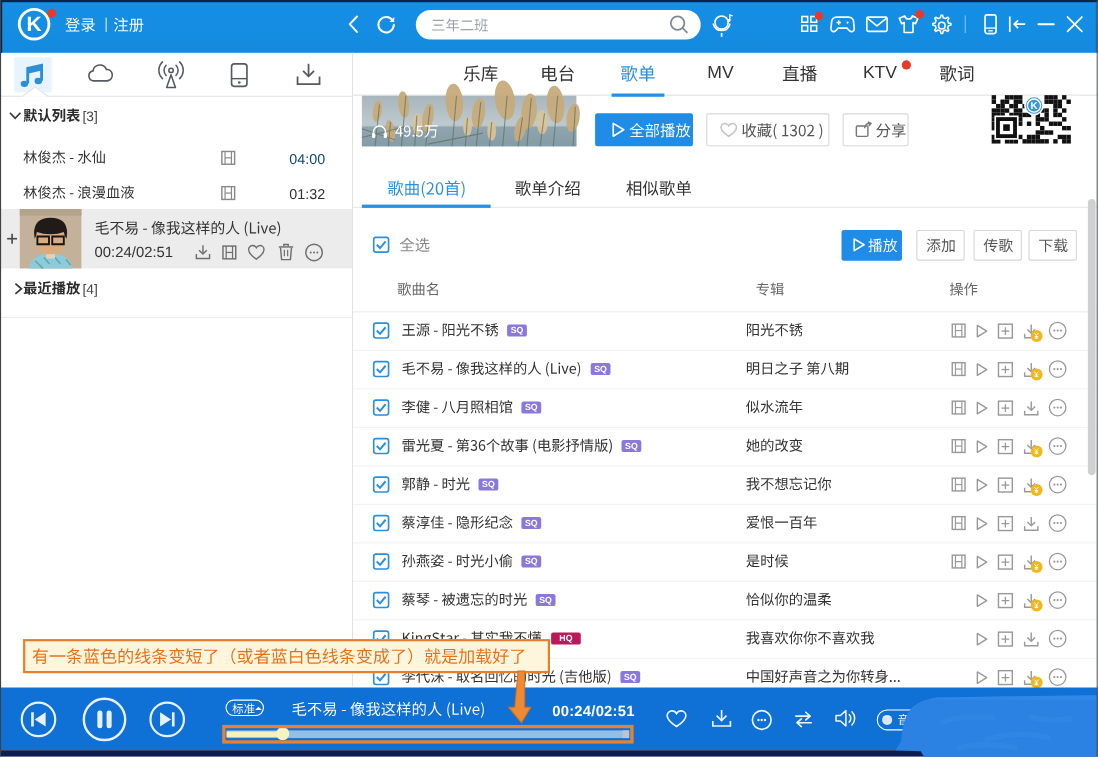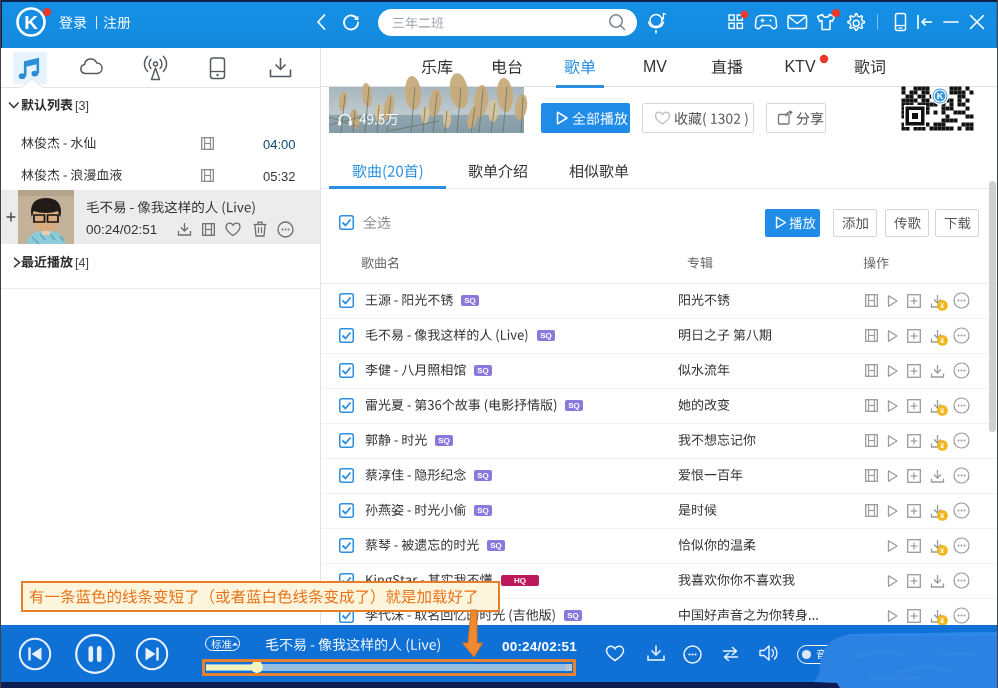--- a/index.html
+++ b/index.html
@@ -141,21 +141,21 @@
 <div style="position:absolute;left:263px;top:131px;width:300px;height:26px;display:flex;align-items:center;justify-content:flex-start;font-size:13px;color:#0c4a6e;font-weight:normal;white-space:pre">04:00</div>
 <svg style="position:absolute;left:21px;top:166.4px;overflow:visible" width="103" height="18">
     <path transform="translate(0 13.7)" d="M8.8 -10.9V-8.1H6.4V-7.2H8.6C7.9 -5.1 6.7 -3 5.5 -1.8C5.7 -1.5 6 -1.2 6.1 -0.9C7.1 -1.9 8.1 -3.6 8.8 -5.4V1H9.7V-5.4C10.3 -3.7 11.1 -2.1 11.9 -1.1C12.1 -1.4 12.4 -1.7 12.6 -1.9C11.6 -3 10.6 -5.1 10 -7.2H12.2V-8.1H9.7V-10.9ZM3 -10.9V-8.1H0.7V-7.2H2.9C2.4 -5.4 1.4 -3.4 0.4 -2.3C0.5 -2 0.8 -1.7 0.9 -1.4C1.7 -2.3 2.5 -3.8 3 -5.4V1H4V-5.7C4.5 -5 5.2 -4.1 5.5 -3.7L6.1 -4.5C5.8 -4.9 4.4 -6.5 4 -6.9V-7.2H5.8V-8.1H4V-10.9Z M21.8 -6.9C22.8 -6.2 23.9 -5.2 24.5 -4.5L25.2 -5.1C24.6 -5.7 23.4 -6.7 22.5 -7.4ZM19.4 -7.2C18.7 -6.5 17.7 -5.6 16.8 -5.1C17 -4.9 17.3 -4.6 17.4 -4.4C18.3 -5 19.4 -6 20.2 -6.9ZM19.5 -3.5H22.9C22.5 -2.7 21.8 -2.1 21.1 -1.5C20.3 -2.1 19.7 -2.7 19.3 -3.3ZM20 -5.6C19.2 -4.3 18 -3.1 16.8 -2.4C17 -2.2 17.4 -1.9 17.5 -1.7C17.9 -2 18.3 -2.3 18.7 -2.7C19.1 -2.1 19.7 -1.6 20.3 -1.1C19.2 -0.4 17.8 -0 16.5 0.2C16.6 0.4 16.9 0.8 17 1C18.5 0.7 19.9 0.3 21.1 -0.5C22.1 0.2 23.3 0.7 24.8 1C24.9 0.7 25.2 0.4 25.4 0.2C24 -0.1 22.9 -0.5 21.9 -1C22.9 -1.8 23.7 -2.7 24.2 -4L23.6 -4.3L23.4 -4.3H20.1C20.4 -4.6 20.6 -4.9 20.8 -5.3ZM17.6 -7.3C17.9 -7.4 18.5 -7.5 23.6 -7.9C23.9 -7.6 24 -7.4 24.2 -7.1L24.9 -7.6C24.4 -8.3 23.4 -9.5 22.6 -10.3L21.9 -9.9C22.2 -9.6 22.6 -9.1 23 -8.7L19 -8.4C19.7 -9 20.4 -9.8 21 -10.6L20.1 -11C19.4 -9.9 18.4 -8.9 18 -8.7C17.8 -8.4 17.5 -8.2 17.3 -8.2C17.4 -7.9 17.5 -7.5 17.6 -7.3ZM16.5 -10.9C15.8 -8.9 14.7 -7 13.4 -5.7C13.6 -5.5 13.9 -5 14 -4.8C14.4 -5.2 14.8 -5.7 15.2 -6.3V1H16.1V-7.8C16.6 -8.7 17.1 -9.7 17.5 -10.6Z M30.4 -1.7C30.7 -0.9 31 0.2 31.1 0.8L32 0.6C31.9 -0 31.6 -1.1 31.3 -1.9ZM33.1 -1.7C33.5 -0.9 33.9 0.1 34.1 0.8L35 0.5C34.9 -0.1 34.4 -1.1 34 -1.9ZM35.7 -1.8C36.4 -0.9 37.2 0.3 37.5 1L38.4 0.6C38.1 -0.1 37.3 -1.3 36.6 -2.1ZM28.3 -2.1C28 -1.1 27.4 0 26.7 0.7L27.6 1C28.3 0.3 28.9 -0.8 29.2 -1.8ZM27 -8.9V-8H31.2C30.1 -6.2 28.4 -4.6 26.6 -3.8C26.9 -3.6 27.2 -3.2 27.3 -3C29.1 -3.9 30.9 -5.7 32 -7.7V-2.7H33V-7.8C34.1 -5.8 35.9 -4 37.7 -3C37.9 -3.3 38.2 -3.7 38.4 -3.8C36.7 -4.6 34.9 -6.3 33.8 -8H38V-8.9H33V-10.9H32V-8.9Z M42.5 -3.2H45.8V-4.1H42.5Z M50.5 -10C51.2 -9.5 52.1 -8.8 52.5 -8.3L53.2 -9C52.8 -9.5 51.9 -10.1 51.2 -10.6ZM49.9 -6.4C50.7 -6 51.6 -5.4 52.1 -5L52.7 -5.7C52.2 -6.2 51.2 -6.7 50.5 -7.1ZM50.2 0.1 51 0.7C51.7 -0.5 52.4 -2 53 -3.3L52.2 -3.9C51.6 -2.5 50.8 -0.8 50.2 0.1ZM59.7 -6.4V-4.9H54.9V-6.4ZM59.7 -7.2H54.9V-8.6H59.7ZM53.9 1.1C54.2 0.9 54.6 0.8 57.4 -0.2C57.4 -0.4 57.3 -0.8 57.3 -1.1L54.9 -0.3V-4.1H56.8C57.6 -1.7 59 0.1 61.2 0.9C61.3 0.7 61.6 0.3 61.8 0.1C60.7 -0.2 59.8 -0.8 59.1 -1.6C59.8 -2 60.6 -2.6 61.2 -3.1L60.6 -3.7C60.1 -3.3 59.3 -2.7 58.6 -2.3C58.2 -2.8 57.9 -3.4 57.7 -4.1H60.6V-9.5H58C57.9 -9.9 57.6 -10.6 57.3 -11L56.4 -10.8C56.6 -10.4 56.9 -9.9 57 -9.5H53.9V-0.7C53.9 -0.1 53.6 0.2 53.4 0.4C53.6 0.5 53.9 0.9 53.9 1.1Z M72 -5.8H73.5V-4.6H72ZM69.8 -5.8H71.2V-4.6H69.8ZM67.6 -5.8H69V-4.6H67.6ZM66.8 -6.5V-4H74.4V-6.5ZM68.4 -8.5H72.8V-7.8H68.4ZM68.4 -9.9H72.8V-9.1H68.4ZM67.5 -10.5V-7.1H73.8V-10.5ZM63.5 -10C64.3 -9.5 65.4 -8.9 65.9 -8.4L66.5 -9.2C66 -9.6 64.9 -10.2 64.1 -10.7ZM62.9 -6.4C63.7 -6 64.7 -5.3 65.2 -4.8L65.8 -5.6C65.3 -6 64.3 -6.7 63.5 -7.1ZM63.2 0.1 64 0.8C64.7 -0.4 65.5 -1.9 66.2 -3.2L65.4 -3.8C64.7 -2.4 63.8 -0.8 63.2 0.1ZM72.5 -2.5C72 -1.9 71.3 -1.5 70.5 -1.1C69.7 -1.5 69 -2 68.5 -2.5ZM66.5 -3.3V-2.5H67.4C68 -1.8 68.7 -1.2 69.5 -0.7C68.4 -0.2 67.1 0.1 65.8 0.2C66 0.4 66.2 0.8 66.3 1.1C67.7 0.8 69.2 0.5 70.5 -0.1C71.6 0.4 72.9 0.8 74.2 1C74.4 0.8 74.6 0.4 74.8 0.2C73.6 0 72.5 -0.2 71.5 -0.6C72.6 -1.2 73.4 -2 74 -3L73.4 -3.4L73.2 -3.3Z M77.2 -8.4V-0.6H75.9V0.3H87.8V-0.6H86.6V-8.4H81.2C81.5 -9.1 81.9 -9.9 82.2 -10.6L81.1 -10.9C80.9 -10.2 80.5 -9.1 80.1 -8.4ZM78.1 -0.6V-7.4H80V-0.6ZM80.9 -0.6V-7.4H82.8V-0.6ZM83.7 -0.6V-7.4H85.6V-0.6Z M96.7 -5.2C97.1 -4.8 97.7 -4.1 97.9 -3.7L98.4 -4.2C98.2 -4.6 97.7 -5.2 97.2 -5.6ZM89.5 -10C90.2 -9.5 91 -8.7 91.3 -8.2L92 -8.8C91.6 -9.3 90.8 -10 90.2 -10.5ZM88.9 -6.5C89.6 -6 90.4 -5.3 90.8 -4.8L91.4 -5.5C91 -6 90.2 -6.6 89.5 -7.1ZM89.2 0.1 90 0.7C90.5 -0.5 91.1 -2.1 91.6 -3.4L90.8 -3.9C90.3 -2.5 89.6 -0.9 89.2 0.1ZM95.6 -10.7C95.8 -10.3 96 -9.9 96.2 -9.5H92.2V-8.6H100.8V-9.5H97.2C97 -9.9 96.8 -10.5 96.5 -11ZM96.6 -6H99.3C99 -4.6 98.4 -3.4 97.6 -2.4C97 -3.2 96.5 -4.2 96.1 -5.2C96.3 -5.5 96.4 -5.7 96.6 -6ZM96.6 -8.4C96.1 -6.9 95.2 -5 94 -3.9C94.2 -3.7 94.5 -3.4 94.7 -3.2C95 -3.6 95.3 -4 95.6 -4.4C96 -3.4 96.5 -2.5 97 -1.7C96.2 -0.8 95.2 -0.1 94.2 0.3C94.4 0.5 94.6 0.8 94.8 1C95.8 0.6 96.8 -0.1 97.6 -1C98.4 -0.1 99.2 0.5 100.2 1C100.4 0.8 100.7 0.4 100.9 0.2C99.9 -0.2 99 -0.8 98.2 -1.7C99.2 -2.9 100 -4.5 100.4 -6.6L99.8 -6.8L99.6 -6.8H96.9C97.1 -7.2 97.3 -7.7 97.5 -8.1ZM93.9 -8.4C93.5 -7 92.5 -5.2 91.5 -4.1C91.7 -4 92 -3.7 92.1 -3.5C92.4 -3.8 92.8 -4.3 93.1 -4.7V1H93.9V-6.1C94.3 -6.8 94.6 -7.5 94.8 -8.1Z" fill="#333"></path>
   </svg>
 <svg style="position:absolute;left:200.5px;top:169.0px;overflow:visible" width="13" height="13" viewBox="0 0 13 13">
     <rect x="0.7" y="0.7" width="11.6" height="11.6" fill="none" stroke="#8a8a8a" stroke-width="1.3"></rect>
     <line x1="3.6" y1="0.7" x2="3.6" y2="12.3" stroke="#8a8a8a" stroke-width="1.1"></line>
     <line x1="9.4" y1="0.7" x2="9.4" y2="12.3" stroke="#8a8a8a" stroke-width="1.1"></line>
     <line x1="3.6" y1="6.5" x2="9.4" y2="6.5" stroke="#8a8a8a" stroke-width="1.1"></line>
   </svg>
-<div style="position:absolute;left:263px;top:163px;width:300px;height:26px;display:flex;align-items:center;justify-content:flex-start;font-size:13px;color:#333;font-weight:normal;white-space:pre">05:32</div>
+<div style="position:absolute;left:263px;top:163px;width:300px;height:26px;display:flex;align-items:center;justify-content:flex-start;font-size:13px;color:#333;font-weight:normal;white-space:pre">01:32</div>
 <div style="position:absolute;left:0px;top:190px;width:320px;height:54px;background:#ececec"></div>
 <svg style="position:absolute;left:5px;top:211px;overflow:visible" width="12" height="12" viewBox="0 0 12 12">
     <line x1="6" y1="1.5" x2="6" y2="10.5" stroke="#4a4a4a" stroke-width="1.5"></line>
     <line x1="1.5" y1="6" x2="10.5" y2="6" stroke="#4a4a4a" stroke-width="1.5"></line>
   </svg>
 <svg style="position:absolute;left:18px;top:190px;overflow:visible" width="56" height="54" viewBox="0 0 56 54">
     <rect width="56" height="54" fill="#c3b299"></rect>
     <rect x="0" y="0" width="56" height="6" fill="#b5a48c"></rect>
     <path d="M15 26 q-1-16 13-16 q14 0 13 16 l-1 8 q-2.5 9-12 9 q-9.5 0-12-9 Z" fill="#d8ab80"></path>
     <path d="M13 22 q0-14 15-14 q15 0 15 14 l-0.5 5 q-2-2-2.5-6 q-5 2-12 2 q-7 0-12.5-2 q-0.5 4-2 6 Z" fill="#201b16"></path>
@@ -778,21 +778,21 @@
     <circle cx="11.5" cy="8.5" r="1.0" fill="#9a9a9a"></circle>
   </svg>
 <div style="position:absolute;left:321px;top:598px;width:677px;height:1px;background:#f2f2f2"></div>
 <svg style="position:absolute;left:339px;top:573.0px;overflow:visible" width="15" height="15" viewBox="0 0 15 15">
     <rect x="0.75" y="0.75" width="13.5" height="13.5" rx="2" fill="#fff" stroke="#2a8fe0" stroke-width="1.5"></rect>
     <path d="M3.5 7.5 L6.5 10.5 L11.5 4.5" fill="none" stroke="#2a8fe0" stroke-width="1.8"></path>
   </svg>
 <svg style="position:absolute;left:365px;top:571.4px;overflow:visible" width="129" height="18">
     <path transform="translate(0 13.7)" d="M1.3 0H2.5V-3L4.1 -5L7 0H8.3L4.9 -5.9L7.9 -9.5H6.5L2.5 -4.7H2.5V-9.5H1.3Z M9.6 0H10.8V-7.1H9.6ZM10.2 -8.5C10.7 -8.5 11 -8.8 11 -9.3C11 -9.8 10.7 -10.1 10.2 -10.1C9.7 -10.1 9.4 -9.8 9.4 -9.3C9.4 -8.8 9.7 -8.5 10.2 -8.5Z M13.2 0H14.4V-5.1C15.1 -5.8 15.6 -6.2 16.3 -6.2C17.2 -6.2 17.6 -5.6 17.6 -4.3V0H18.8V-4.5C18.8 -6.3 18.1 -7.2 16.7 -7.2C15.7 -7.2 14.9 -6.7 14.3 -6H14.3L14.1 -7.1H13.2Z M23.5 3.2C25.7 3.2 27.1 2.1 27.1 0.8C27.1 -0.4 26.2 -0.9 24.6 -0.9H23.2C22.3 -0.9 22 -1.2 22 -1.6C22 -2 22.2 -2.3 22.4 -2.5C22.7 -2.3 23.1 -2.2 23.5 -2.2C24.9 -2.2 26.1 -3.2 26.1 -4.7C26.1 -5.3 25.8 -5.8 25.5 -6.1H26.9V-7.1H24.5C24.2 -7.2 23.9 -7.2 23.5 -7.2C22 -7.2 20.8 -6.3 20.8 -4.7C20.8 -3.9 21.3 -3.2 21.7 -2.8V-2.8C21.4 -2.5 21 -2 21 -1.5C21 -0.9 21.2 -0.5 21.6 -0.3V-0.2C20.9 0.2 20.6 0.8 20.6 1.4C20.6 2.6 21.8 3.2 23.5 3.2ZM23.5 -3C22.7 -3 22 -3.7 22 -4.7C22 -5.8 22.6 -6.4 23.5 -6.4C24.3 -6.4 25 -5.8 25 -4.7C25 -3.7 24.3 -3 23.5 -3ZM23.6 2.4C22.4 2.4 21.6 1.9 21.6 1.2C21.6 0.8 21.8 0.4 22.3 0C22.6 0.1 23 0.1 23.2 0.1H24.5C25.4 0.1 25.9 0.3 25.9 1C25.9 1.7 25 2.4 23.6 2.4Z M31.2 0.2C33.2 0.2 34.4 -1 34.4 -2.5C34.4 -4 33.6 -4.6 32.5 -5.1L31.1 -5.7C30.4 -6 29.5 -6.3 29.5 -7.3C29.5 -8.1 30.2 -8.6 31.3 -8.6C32.2 -8.6 32.9 -8.3 33.5 -7.8L34.1 -8.5C33.4 -9.2 32.4 -9.7 31.3 -9.7C29.6 -9.7 28.3 -8.6 28.3 -7.2C28.3 -5.8 29.4 -5.1 30.2 -4.7L31.6 -4.1C32.5 -3.7 33.2 -3.4 33.2 -2.4C33.2 -1.5 32.5 -0.9 31.2 -0.9C30.2 -0.9 29.2 -1.4 28.6 -2.1L27.9 -1.2C28.7 -0.4 29.8 0.2 31.2 0.2Z M38.4 0.2C38.8 0.2 39.3 0 39.7 -0.1L39.5 -1C39.2 -0.9 38.9 -0.8 38.7 -0.8C37.8 -0.8 37.6 -1.3 37.6 -2.1V-6.1H39.5V-7.1H37.6V-9H36.6L36.5 -7.1L35.3 -7V-6.1H36.4V-2.2C36.4 -0.8 36.9 0.2 38.4 0.2Z M42.7 0.2C43.6 0.2 44.4 -0.3 45 -0.8H45.1L45.2 0H46.2V-4.3C46.2 -6.1 45.4 -7.2 43.7 -7.2C42.6 -7.2 41.6 -6.7 41 -6.3L41.4 -5.5C42 -5.9 42.7 -6.3 43.5 -6.3C44.7 -6.3 45 -5.4 45 -4.5C42 -4.1 40.7 -3.4 40.7 -1.8C40.7 -0.6 41.5 0.2 42.7 0.2ZM43 -0.8C42.3 -0.8 41.8 -1.1 41.8 -1.9C41.8 -2.8 42.6 -3.4 45 -3.7V-1.7C44.3 -1.1 43.7 -0.8 43 -0.8Z M48.4 0H49.6V-4.5C50.1 -5.7 50.8 -6.2 51.4 -6.2C51.7 -6.2 51.8 -6.1 52.1 -6.1L52.3 -7.1C52.1 -7.2 51.8 -7.2 51.5 -7.2C50.7 -7.2 50 -6.7 49.5 -5.8H49.5L49.4 -7.1H48.4Z M55.8 -3.2H59.1V-4.1H55.8Z M70 -0.8C71.6 -0.3 73.1 0.4 74 1L74.9 0.3C73.9 -0.2 72.2 -0.9 70.7 -1.5ZM67.3 -1.5C66.4 -0.9 64.6 -0.1 63.2 0.3C63.4 0.5 63.7 0.8 63.8 1C65.2 0.6 67 -0.2 68.1 -0.9ZM71.5 -10.9V-9.4H66.7V-10.9H65.7V-9.4H63.7V-8.5H65.7V-2.7H63.3V-1.8H74.9V-2.7H72.5V-8.5H74.6V-9.4H72.5V-10.9ZM66.7 -2.7V-4.1H71.5V-2.7ZM66.7 -8.5H71.5V-7.2H66.7ZM66.7 -6.3H71.5V-4.9H66.7Z M82.6 -1.4C84.3 -0.7 86 0.2 87.1 1L87.7 0.2C86.6 -0.6 84.8 -1.5 83 -2.1ZM78.7 -7.2C79.4 -6.8 80.2 -6.2 80.6 -5.7L81.2 -6.4C80.8 -6.9 80 -7.5 79.3 -7.9ZM77.4 -5.2C78.1 -4.8 79 -4.2 79.4 -3.7L80 -4.4C79.6 -4.9 78.7 -5.5 78 -5.9ZM76.8 -9.4V-6.8H77.7V-8.5H86.4V-6.8H87.4V-9.4H83C82.8 -9.9 82.4 -10.5 82.1 -11L81.2 -10.7C81.4 -10.3 81.6 -9.9 81.8 -9.4ZM76.5 -3.3V-2.5H81.2C80.5 -1.2 79.1 -0.4 76.6 0.1C76.8 0.4 77.1 0.7 77.2 1C80.1 0.3 81.6 -0.8 82.3 -2.5H87.7V-3.3H82.6C83 -4.6 83.1 -6.1 83.1 -7.9H82.1C82.1 -6 82 -4.5 81.6 -3.3Z M97.7 -10.1C98.5 -9.4 99.4 -8.4 99.8 -7.8L100.6 -8.4C100.1 -9 99.2 -9.9 98.5 -10.6ZM99.4 -5.6C99 -4.7 98.4 -3.9 97.7 -3.2C97.5 -4 97.3 -5 97.1 -6.1H100.9V-7.1H97C96.9 -8.2 96.9 -9.5 96.9 -10.8H95.9C95.9 -9.5 95.9 -8.3 96 -7.1H93.1V-9.4C93.9 -9.5 94.6 -9.7 95.3 -9.9L94.6 -10.8C93.3 -10.3 91.2 -9.9 89.4 -9.6C89.5 -9.3 89.6 -9 89.7 -8.8C90.5 -8.9 91.3 -9 92.1 -9.2V-7.1H89.3V-6.1H92.1V-3.8L89.1 -3.3L89.4 -2.3L92.1 -2.9V-0.2C92.1 0 92 0.1 91.8 0.1C91.6 0.1 90.8 0.1 90 0.1C90.1 0.3 90.3 0.8 90.3 1.1C91.4 1.1 92.1 1 92.5 0.9C92.9 0.7 93.1 0.4 93.1 -0.2V-3.1L95.5 -3.7L95.4 -4.5L93.1 -4.1V-6.1H96.1C96.3 -4.7 96.6 -3.4 96.9 -2.3C95.9 -1.5 94.9 -0.8 93.8 -0.2C94 -0 94.3 0.3 94.4 0.5C95.4 0 96.4 -0.6 97.2 -1.4C97.8 0.2 98.6 1.1 99.6 1.1C100.6 1.1 101 0.4 101.1 -1.7C100.9 -1.8 100.5 -2 100.3 -2.2C100.2 -0.6 100.1 0.1 99.7 0.1C99.1 0.1 98.5 -0.7 98 -2.1C98.9 -3 99.7 -4.1 100.3 -5.2Z M108.8 -6.2C110.4 -5.2 112.3 -3.6 113.3 -2.6L114.1 -3.4C113.1 -4.4 111.1 -5.8 109.6 -6.8ZM102.5 -10V-9H108.3C107 -6.8 104.7 -4.6 102.2 -3.3C102.4 -3.1 102.7 -2.7 102.8 -2.5C104.6 -3.4 106.2 -4.7 107.5 -6.3V1H108.6V-7.6C108.9 -8 109.2 -8.5 109.5 -9H113.7V-10Z M116.8 -10.9V1H117.7V-10.9ZM115.6 -8.4C115.5 -7.3 115.3 -5.9 114.9 -5.1L115.7 -4.8C116.1 -5.7 116.3 -7.2 116.3 -8.3ZM117.9 -8.7C118.2 -8.1 118.4 -7.3 118.5 -6.8L119.2 -7.1C119.1 -7.6 118.8 -8.3 118.6 -8.9ZM126.1 -8.6C124.6 -8.4 121.8 -8.2 119.5 -8.2C119.6 -8 119.7 -7.7 119.7 -7.5C120.6 -7.5 121.6 -7.6 122.6 -7.6V-7H119V-6.3H122.6V-5.6H119.7V-2.2H122.6V-1.5H119.5V-0.8H122.6V-0H118.8V0.7H127.1V-0H123.5V-0.8H126.6V-1.5H123.5V-2.2H126.4V-5.6H123.5V-6.3H127.1V-7H123.5V-7.7C124.6 -7.8 125.7 -7.9 126.6 -8ZM120.6 -3.7H122.6V-2.8H120.6ZM123.5 -3.7H125.5V-2.8H123.5ZM120.6 -5H122.6V-4.2H120.6ZM123.5 -5H125.5V-4.2H123.5ZM124.2 -10.9V-10H121.8V-10.9H120.9V-10H119V-9.2H120.9V-8.5H121.8V-9.2H124.2V-8.6H125.1V-9.2H127V-10H125.1V-10.9Z" fill="#333"></path>
   </svg>
-<div style="position:absolute;left:501px;top:575.0px;width:38px;height:11px;background:#be185d;border-radius:2px;color:#fff;font-size:8px;font-weight:bold;display:flex;align-items:center;justify-content:center;font-family:Liberation Sans">HQ</div>
+<div style="position:absolute;left:501px;top:575.0px;width:27px;height:11px;background:#be185d;border-radius:2px;color:#fff;font-size:8px;font-weight:bold;display:flex;align-items:center;justify-content:center;font-family:Liberation Sans">HQ</div>
 <svg style="position:absolute;left:678px;top:571.4px;overflow:visible" width="119" height="18">
     <path transform="translate(0 13.7)" d="M9.2 -10.1C9.9 -9.4 10.8 -8.4 11.2 -7.8L12 -8.4C11.6 -9 10.6 -9.9 9.9 -10.6ZM10.8 -5.6C10.4 -4.7 9.8 -3.9 9.1 -3.2C8.9 -4 8.7 -5 8.6 -6.1H12.3V-7.1H8.5C8.4 -8.2 8.3 -9.5 8.3 -10.8H7.3C7.3 -9.5 7.4 -8.3 7.5 -7.1H4.5V-9.4C5.3 -9.5 6 -9.7 6.7 -9.9L6 -10.8C4.7 -10.3 2.6 -9.9 0.8 -9.6C0.9 -9.3 1.1 -9 1.1 -8.8C1.9 -8.9 2.7 -9 3.5 -9.2V-7.1H0.7V-6.1H3.5V-3.8L0.5 -3.3L0.8 -2.3L3.5 -2.9V-0.2C3.5 0 3.4 0.1 3.2 0.1C3 0.1 2.2 0.1 1.4 0.1C1.5 0.3 1.7 0.8 1.7 1.1C2.8 1.1 3.5 1 3.9 0.9C4.3 0.7 4.5 0.4 4.5 -0.2V-3.1L6.9 -3.7L6.8 -4.5L4.5 -4.1V-6.1H7.6C7.7 -4.7 8 -3.4 8.3 -2.3C7.3 -1.5 6.3 -0.8 5.2 -0.2C5.4 -0 5.7 0.3 5.9 0.5C6.8 0 7.8 -0.6 8.6 -1.4C9.2 0.2 10 1.1 11 1.1C12 1.1 12.4 0.4 12.5 -1.7C12.3 -1.8 11.9 -2 11.7 -2.2C11.6 -0.6 11.5 0.1 11.1 0.1C10.5 0.1 9.9 -0.7 9.4 -2.1C10.3 -3 11.1 -4.1 11.7 -5.2Z M16.5 -6.3H22.5V-5.3H16.5ZM15.3 -2.1V1H16.3V0.6H22.7V1H23.7V-2.1ZM16.3 -0.1V-1.4H22.7V-0.1ZM19 -10.9V-10H14V-9.3H19V-8.4H15V-7.6H24.1V-8.4H20V-9.3H25V-10H20V-10.9ZM15.6 -7V-4.6H17L16.5 -4.5C16.7 -4.2 16.8 -3.9 16.9 -3.6H13.6V-2.8H25.4V-3.6H22C22.2 -3.9 22.4 -4.2 22.6 -4.5L22.3 -4.6H23.5V-7ZM17.9 -3.6C17.8 -3.9 17.7 -4.3 17.4 -4.6H21.5C21.3 -4.3 21.2 -3.9 21 -3.6Z M26.7 -7.1C27.5 -6.1 28.3 -4.9 29 -3.8C28.3 -2.4 27.3 -1.2 26.3 -0.6C26.5 -0.4 26.8 -0.1 27 0.2C28 -0.5 28.8 -1.5 29.6 -2.8C30 -2.1 30.3 -1.5 30.6 -0.9L31.3 -1.6C31 -2.2 30.6 -3 30.1 -3.8C30.8 -5.3 31.3 -7.1 31.6 -9.3L31 -9.5L30.8 -9.4H26.6V-8.5H30.6C30.3 -7.2 30 -5.9 29.5 -4.8C28.8 -5.8 28.1 -6.8 27.4 -7.7ZM33.1 -10.9C32.9 -9 32.4 -7.2 31.6 -6C31.8 -5.9 32.2 -5.6 32.3 -5.5C32.8 -6.2 33.2 -7.1 33.5 -8.1H37.2C37 -7.4 36.8 -6.7 36.6 -6.2L37.4 -5.9C37.7 -6.6 38.1 -7.8 38.3 -8.8L37.7 -9L37.5 -9H33.7C33.8 -9.5 34 -10.2 34 -10.8ZM34.2 -7.3V-6.4C34.2 -4.4 34 -1.7 30.6 0.4C30.9 0.5 31.2 0.9 31.3 1.1C33.4 -0.2 34.3 -1.8 34.8 -3.3C35.4 -1.3 36.4 0.2 38 1C38.1 0.8 38.4 0.4 38.6 0.2C36.6 -0.7 35.6 -2.8 35.1 -5.5L35.1 -6.4V-7.3Z M44.8 -5.4C44.5 -3.8 43.8 -2.2 43 -1.2C43.3 -1.1 43.7 -0.9 43.9 -0.7C44.7 -1.8 45.4 -3.4 45.8 -5.2ZM48.9 -5.2C49.6 -3.8 50.2 -1.9 50.4 -0.8L51.4 -1.1C51.1 -2.3 50.5 -4.1 49.7 -5.4ZM45.1 -10.9C44.6 -9 43.9 -7.1 42.9 -5.9C43.1 -5.7 43.5 -5.4 43.7 -5.3C44.2 -5.9 44.6 -6.6 45 -7.5H47V-0.1C47 0 46.9 0.1 46.7 0.1C46.6 0.1 46 0.1 45.4 0.1C45.5 0.3 45.7 0.8 45.7 1.1C46.5 1.1 47.1 1 47.5 0.9C47.8 0.7 47.9 0.4 47.9 -0.1V-7.5H50.4C50.3 -6.8 50.2 -6.1 50.1 -5.7L50.9 -5.5C51.1 -6.2 51.3 -7.3 51.5 -8.3L50.8 -8.4L50.6 -8.4H45.3C45.6 -9.1 45.8 -9.9 46 -10.6ZM42.4 -10.9C41.7 -8.9 40.5 -6.9 39.2 -5.7C39.4 -5.5 39.7 -5 39.8 -4.7C40.2 -5.2 40.7 -5.7 41.1 -6.3V1H42V-7.8C42.5 -8.7 43 -9.6 43.4 -10.6Z M57.8 -5.4C57.5 -3.8 56.8 -2.2 56 -1.2C56.3 -1.1 56.7 -0.9 56.9 -0.7C57.7 -1.8 58.4 -3.4 58.8 -5.2ZM61.9 -5.2C62.6 -3.8 63.2 -1.9 63.4 -0.8L64.4 -1.1C64.1 -2.3 63.5 -4.1 62.7 -5.4ZM58.1 -10.9C57.6 -9 56.9 -7.1 55.9 -5.9C56.1 -5.7 56.5 -5.4 56.7 -5.3C57.2 -5.9 57.6 -6.6 58 -7.5H60V-0.1C60 0 59.9 0.1 59.7 0.1C59.6 0.1 59 0.1 58.4 0.1C58.5 0.3 58.7 0.8 58.7 1.1C59.5 1.1 60.1 1 60.5 0.9C60.8 0.7 60.9 0.4 60.9 -0.1V-7.5H63.4C63.3 -6.8 63.2 -6.1 63.1 -5.7L63.9 -5.5C64.1 -6.2 64.3 -7.3 64.5 -8.3L63.8 -8.4L63.6 -8.4H58.3C58.6 -9.1 58.8 -9.9 59 -10.6ZM55.4 -10.9C54.7 -8.9 53.5 -6.9 52.2 -5.7C52.4 -5.5 52.7 -5 52.8 -4.7C53.2 -5.2 53.7 -5.7 54.1 -6.3V1H55V-7.8C55.5 -8.7 56 -9.6 56.4 -10.6Z M72.3 -6.2C73.8 -5.2 75.8 -3.6 76.7 -2.6L77.5 -3.4C76.5 -4.4 74.5 -5.8 73 -6.8ZM65.9 -10V-9H71.7C70.4 -6.8 68.2 -4.6 65.6 -3.3C65.8 -3.1 66.1 -2.7 66.2 -2.5C68 -3.4 69.7 -4.7 71 -6.3V1H72V-7.6C72.4 -8 72.7 -8.5 72.9 -9H77.1V-10Z M81.5 -6.3H87.5V-5.3H81.5ZM80.3 -2.1V1H81.3V0.6H87.7V1H88.7V-2.1ZM81.3 -0.1V-1.4H87.7V-0.1ZM84 -10.9V-10H79V-9.3H84V-8.4H80V-7.6H89.1V-8.4H85V-9.3H90V-10H85V-10.9ZM80.6 -7V-4.6H82L81.5 -4.5C81.7 -4.2 81.8 -3.9 81.9 -3.6H78.6V-2.8H90.4V-3.6H87C87.2 -3.9 87.4 -4.2 87.6 -4.5L87.3 -4.6H88.5V-7ZM82.9 -3.6C82.8 -3.9 82.7 -4.3 82.4 -4.6H86.5C86.3 -4.3 86.2 -3.9 86 -3.6Z M91.7 -7.1C92.5 -6.1 93.3 -4.9 94 -3.8C93.3 -2.4 92.3 -1.2 91.3 -0.6C91.5 -0.4 91.8 -0.1 92 0.2C93 -0.5 93.8 -1.5 94.6 -2.8C95 -2.1 95.3 -1.5 95.5 -0.9L96.3 -1.6C96 -2.2 95.6 -3 95.1 -3.8C95.8 -5.3 96.3 -7.1 96.6 -9.3L96 -9.5L95.8 -9.4H91.7V-8.5H95.5C95.3 -7.2 95 -5.9 94.5 -4.8C93.8 -5.8 93.1 -6.8 92.4 -7.7ZM98.1 -10.9C97.9 -9 97.4 -7.2 96.6 -6C96.8 -5.9 97.2 -5.6 97.3 -5.5C97.8 -6.2 98.2 -7.1 98.5 -8.1H102.2C102 -7.4 101.8 -6.7 101.6 -6.2L102.4 -5.9C102.7 -6.6 103.1 -7.8 103.3 -8.8L102.7 -9L102.5 -9H98.7C98.8 -9.5 99 -10.2 99 -10.8ZM99.2 -7.3V-6.4C99.2 -4.4 99 -1.7 95.6 0.4C95.9 0.5 96.2 0.9 96.3 1.1C98.4 -0.2 99.3 -1.8 99.8 -3.3C100.4 -1.3 101.4 0.2 103 1C103.1 0.8 103.4 0.4 103.6 0.2C101.6 -0.7 100.6 -2.8 100.1 -5.5L100.1 -6.4V-7.3Z M113.2 -10.1C113.9 -9.4 114.8 -8.4 115.2 -7.8L116 -8.4C115.6 -9 114.6 -9.9 113.9 -10.6ZM114.8 -5.6C114.4 -4.7 113.8 -3.9 113.1 -3.2C112.9 -4 112.7 -5 112.6 -6.1H116.3V-7.1H112.5C112.4 -8.2 112.3 -9.5 112.3 -10.8H111.3C111.3 -9.5 111.4 -8.3 111.5 -7.1H108.5V-9.4C109.3 -9.5 110 -9.7 110.7 -9.9L110 -10.8C108.7 -10.3 106.6 -9.9 104.8 -9.6C104.9 -9.3 105.1 -9 105.1 -8.8C105.9 -8.9 106.7 -9 107.5 -9.2V-7.1H104.7V-6.1H107.5V-3.8L104.5 -3.3L104.8 -2.3L107.5 -2.9V-0.2C107.5 0 107.4 0.1 107.2 0.1C107 0.1 106.2 0.1 105.4 0.1C105.5 0.3 105.7 0.8 105.7 1.1C106.8 1.1 107.5 1 107.9 0.9C108.3 0.7 108.5 0.4 108.5 -0.2V-3.1L110.9 -3.7L110.8 -4.5L108.5 -4.1V-6.1H111.6C111.7 -4.7 112 -3.4 112.3 -2.3C111.3 -1.5 110.3 -0.8 109.2 -0.2C109.4 -0 109.7 0.3 109.9 0.5C110.8 0 111.8 -0.6 112.6 -1.4C113.2 0.2 114 1.1 115 1.1C116 1.1 116.4 0.4 116.5 -1.7C116.3 -1.8 115.9 -2 115.7 -2.2C115.6 -0.6 115.5 0.1 115.1 0.1C114.5 0.1 113.9 -0.7 113.4 -2.1C114.3 -3 115.1 -4.1 115.7 -5.2Z" fill="#333"></path>
   </svg>
 <svg style="position:absolute;left:885px;top:573.5px;overflow:visible" width="14" height="14" viewBox="0 0 14 14">
     <path d="M3.5 1.8 L12 7 L3.5 12.2 Z" fill="none" stroke="#9a9a9a" stroke-width="1.3" stroke-linejoin="round"></path>
   </svg>
 <svg style="position:absolute;left:907px;top:573.5px;overflow:visible" width="14" height="14" viewBox="0 0 14 14">
     <rect x="0.7" y="0.7" width="12.6" height="12.6" fill="none" stroke="#9a9a9a" stroke-width="1.3"></rect>
     <line x1="7" y1="3.5" x2="7" y2="10.5" stroke="#9a9a9a" stroke-width="1.2"></line>
     <line x1="3.5" y1="7" x2="10.5" y2="7" stroke="#9a9a9a" stroke-width="1.2"></line>

